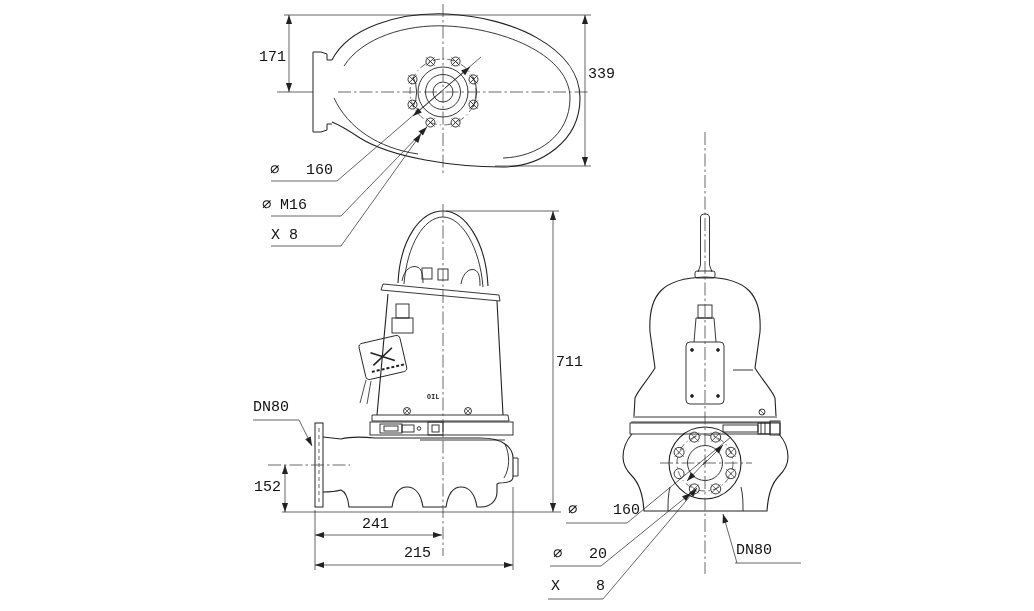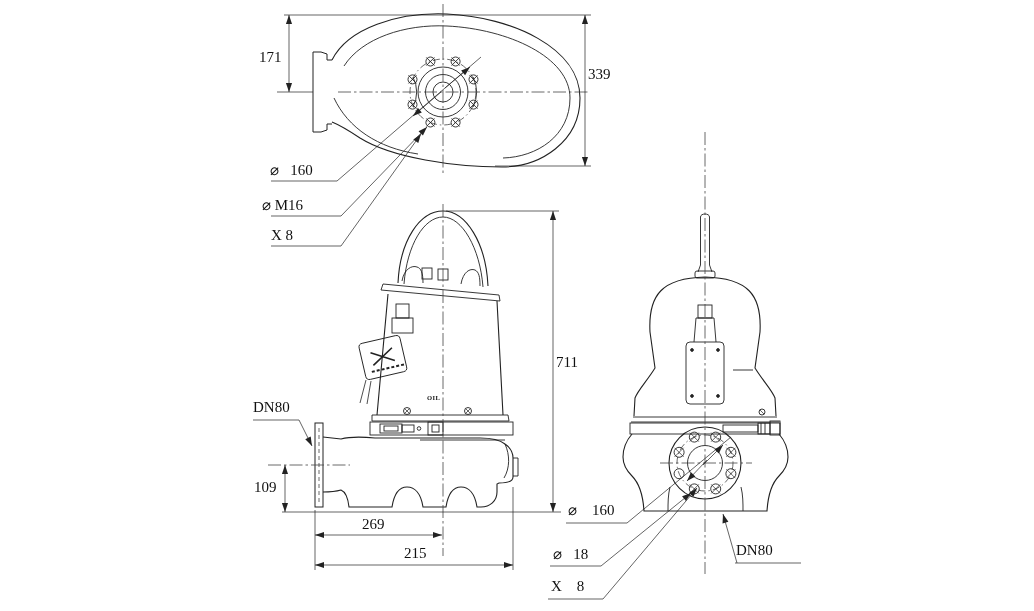--- a/index.html
+++ b/index.html
@@ -1,17 +1,17 @@
 <!DOCTYPE html>
 <html><head>
 <meta charset="utf-8">
 <style>
   html,body{margin:0;padding:0;background:#fff;}
   #stage{position:relative;width:830px;height:611px;background:#ffffff;overflow:hidden;
-         font-family:Liberation Serif, serif;color:#1a1a1a;}
+         font-family:Liberation Mono, monospace;color:#1a1a1a;}
   #stage svg{position:absolute;left:0;top:0;}
   .lbl{position:absolute;font-size:15px;line-height:15px;white-space:pre;color:#111;}
   .lbl.tiny{font-size:6.5px;font-weight:bold;letter-spacing:.4px;}
 </style>
 </head>
 <body>
 
 <div id="stage">
 
 <svg width="1034" height="611" viewBox="0 0 1034 611">
@@ -269,22 +269,22 @@
 </svg>
 
   <span class="lbl" style="left:259px;top:50px">171</span>
   <span class="lbl" style="left:588px;top:67px">339</span>
   <span class="lbl" style="left:270px;top:163px">⌀   160</span>
   <span class="lbl" style="left:262px;top:198px">⌀ M16</span>
   <span class="lbl" style="left:271px;top:228px">X 8</span>
 
   <span class="lbl" style="left:556px;top:355px">711</span>
   <span class="lbl" style="left:253px;top:400px">DN80</span>
-  <span class="lbl" style="left:254px;top:480px">109</span>
-  <span class="lbl" style="left:362px;top:517px">269</span>
+  <span class="lbl" style="left:254px;top:480px">152</span>
+  <span class="lbl" style="left:362px;top:517px">241</span>
   <span class="lbl" style="left:404px;top:546px">215</span>
   <span class="lbl tiny" style="left:427px;top:390px">OIL</span>
 
   <span class="lbl" style="left:568px;top:503px">⌀    160</span>
-  <span class="lbl" style="left:553px;top:547px">⌀   18</span>
+  <span class="lbl" style="left:553px;top:547px">⌀   20</span>
   <span class="lbl" style="left:551px;top:579px">X    8</span>
   <span class="lbl" style="left:736px;top:543px">DN80</span>
 </div>
 
 </body></html>

